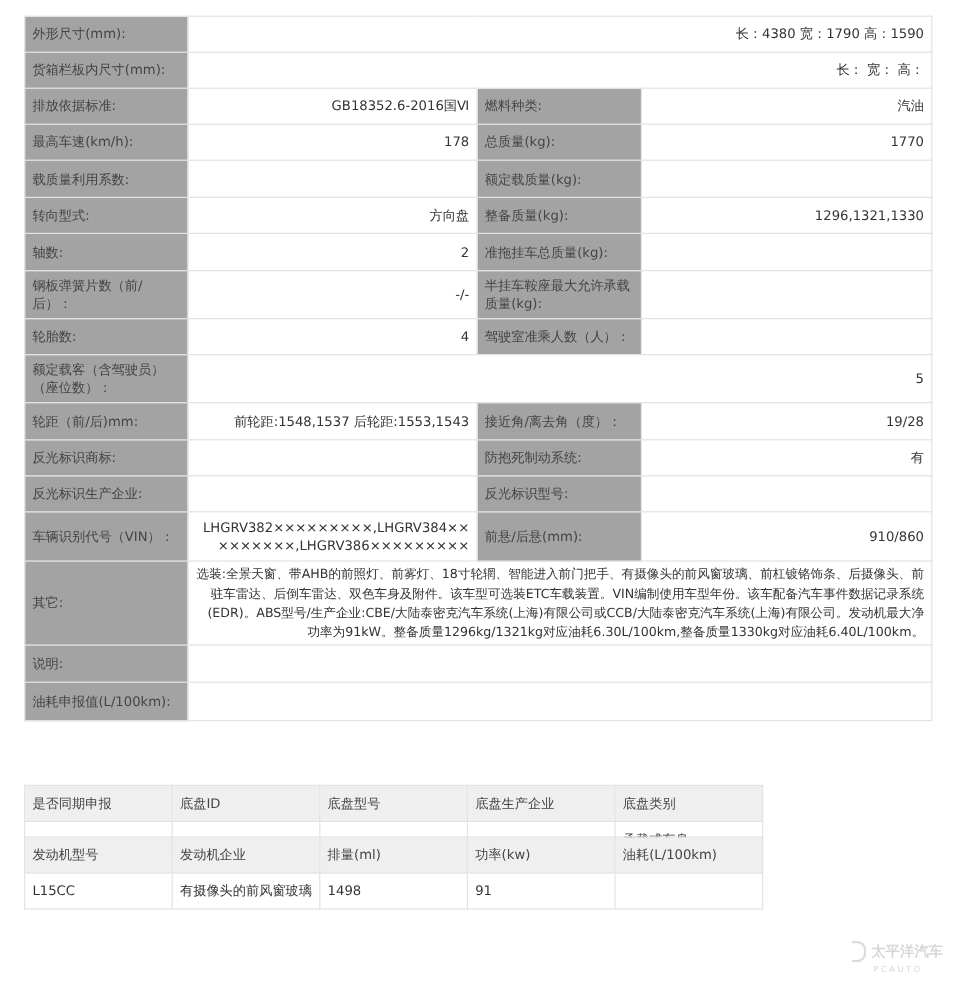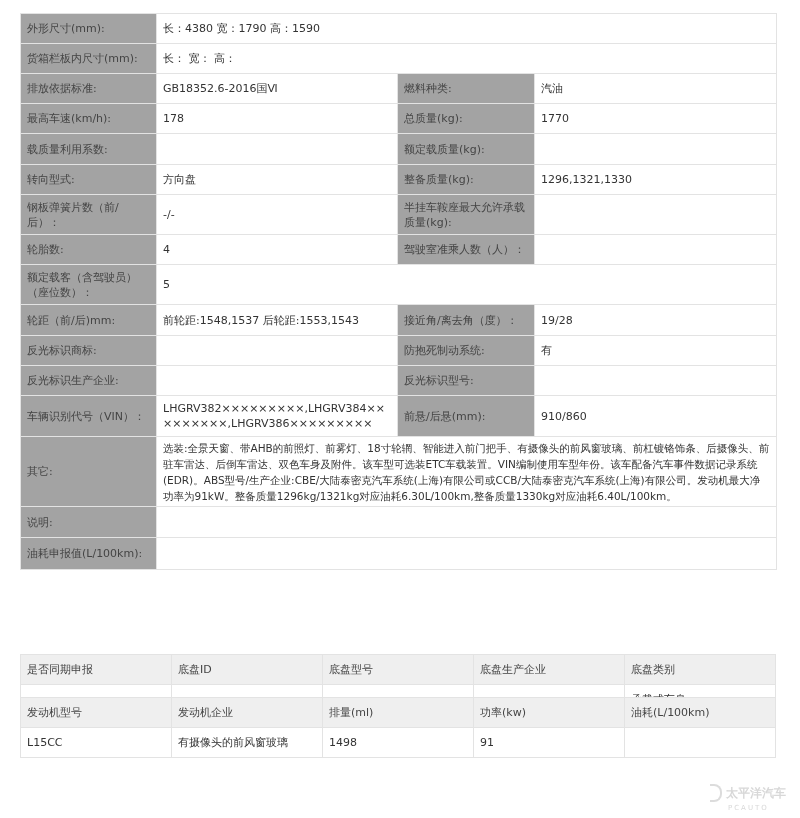--- a/index.html
+++ b/index.html
@@ -1,21 +1,21 @@
 <!DOCTYPE html>
 <html><head>
 <meta charset="utf-8">
 <style>
   html, body { margin: 0; padding: 0; background: #ffffff; }
   body { width: 800px; height: 818px; position: relative; overflow: hidden;
          font-family: "DejaVu Sans", "Liberation Sans", sans-serif; color: #333333; font-size: 11px; }
-  table { border-collapse: collapse; position: absolute; left: 20px; width: 756px; table-layout: fixed; }
+  table { border-collapse: collapse; position: absolute; left: 20px; width: 616px; table-layout: fixed; }
   td { border: 1px solid #e3e3e3; padding: 0 6px; vertical-align: middle; line-height: 15px; }
   td.lbl { background: #a3a3a3; color: #444444; }
-  td.val { background: #ffffff; }
+  td.val { background: #ffffff; text-align: right; }
   #main-table { top: 13px; }
   #chassis-table { top: 654px; }
   #engine-table { top: 697px; }
   .grid td { height: 29px; }
   .grid tr.head td { background: #efefef; color: #444; }
   .watermark { position: absolute; left: 710px; top: 784px; color: #d8d8d8; font-size: 12px; line-height: 12px;
                font-weight: bold; letter-spacing: 0px; }
   .watermark .sub { display: block; font-size: 7px; letter-spacing: 2px; margin-left: 18px; font-weight: normal; }
   .watermark .mark { display: inline-block; width: 10px; height: 14px; border: 2px solid #dcdcdc; border-left: none;
                      border-radius: 0 8px 8px 0; vertical-align: middle; margin-right: 4px; }
@@ -55,20 +55,26 @@
       <td class="lbl">载质量利用系数:</td>
       <td class="val"></td>
       <td class="lbl">额定载质量(kg):</td>
       <td class="val"></td>
     </tr>
     <tr style="height:30px">
       <td class="lbl">转向型式:</td>
       <td class="val">方向盘</td>
       <td class="lbl">整备质量(kg):</td>
       <td class="val">1296,1321,1330</td>
+    </tr>
+    <tr style="height:31px">
+      <td class="lbl">轴数:</td>
+      <td class="val">2</td>
+      <td class="lbl">准拖挂车总质量(kg):</td>
+      <td class="val"></td>
     </tr>
     <tr style="height:40px">
       <td class="lbl">钢板弹簧片数（前/后）：</td>
       <td class="val">-/-</td>
       <td class="lbl">半挂车鞍座最大允许承载质量(kg):</td>
       <td class="val"></td>
     </tr>
     <tr style="height:30px">
       <td class="lbl">轮胎数:</td>
       <td class="val">4</td>

